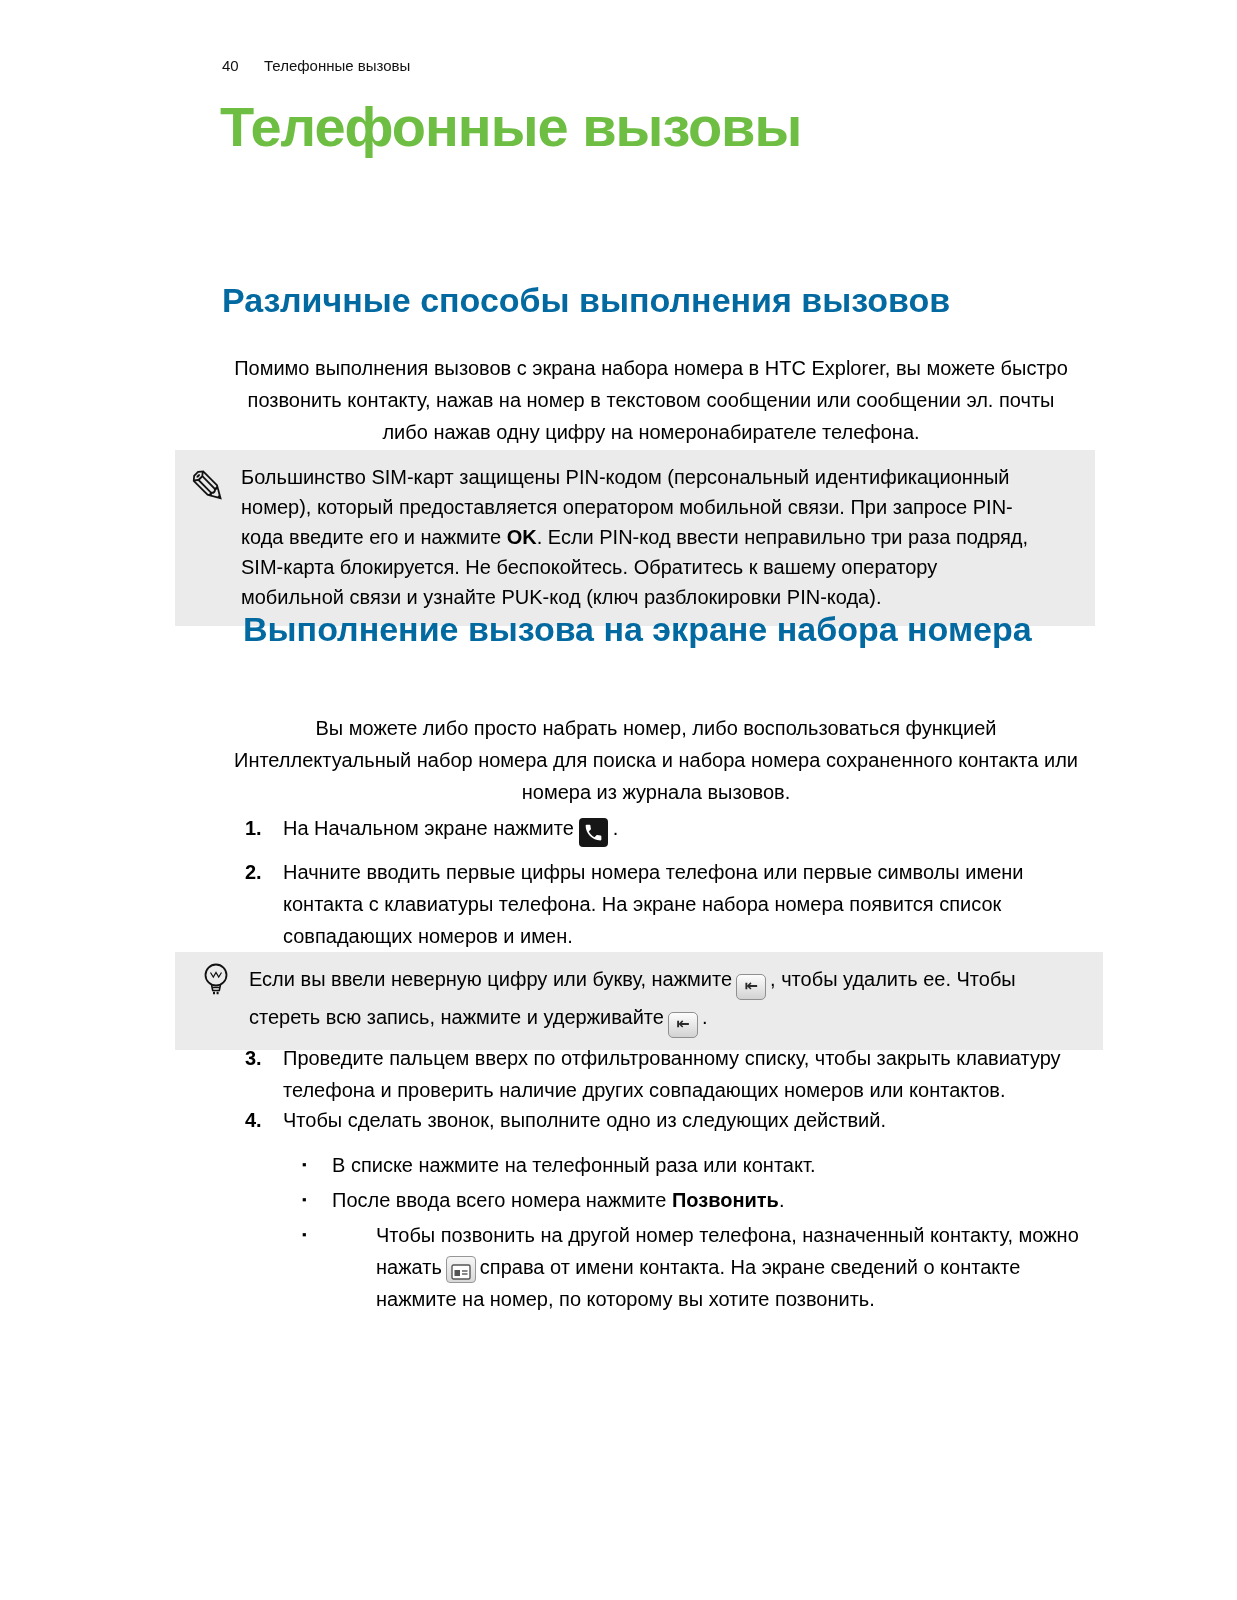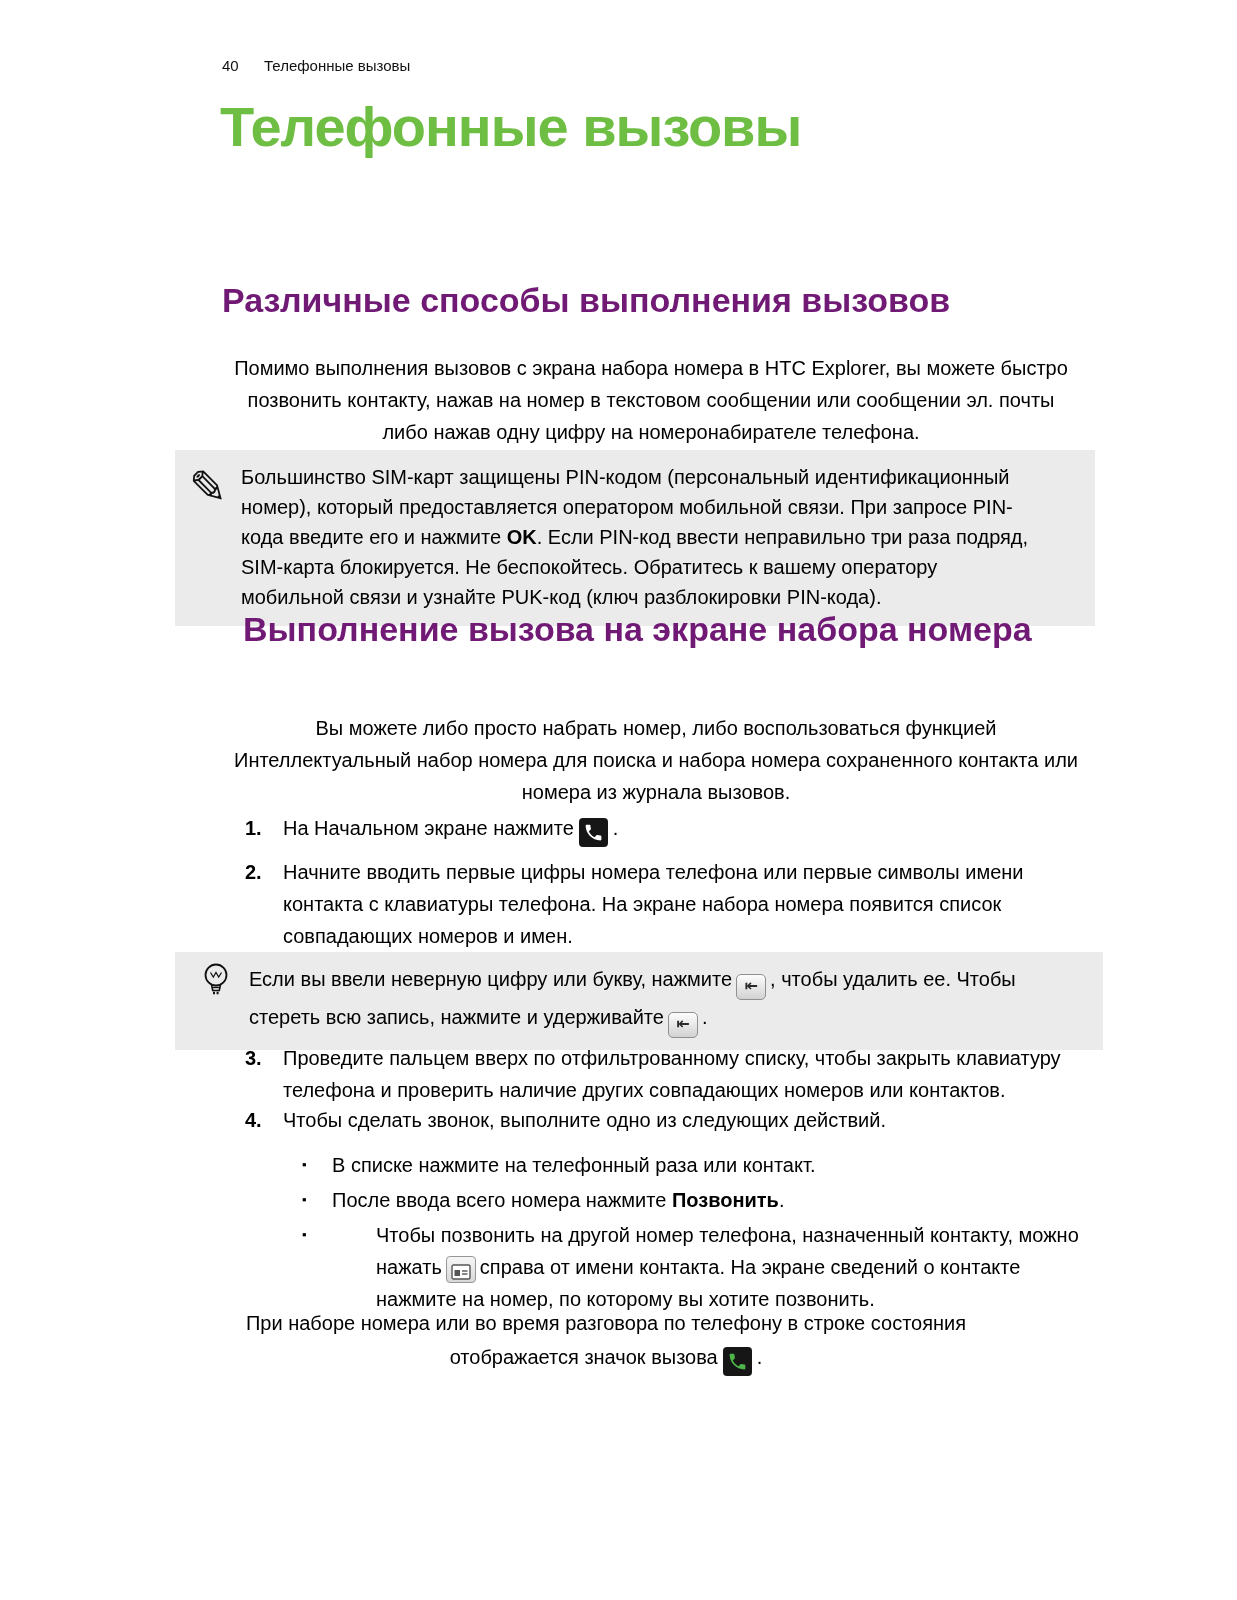--- a/index.html
+++ b/index.html
@@ -5,21 +5,21 @@
   html,body{margin:0;padding:0;background:#fff;}
   .page{position:relative;width:1160px;height:1600px;background:#fff;overflow:hidden;
         font-family:"Liberation Sans", sans-serif;color:#000;}
 
   .runhead{position:absolute;left:222px;top:57px;font-size:15px;color:#111;}
   .runhead .num{display:inline-block;width:42px;}
 
   .doc-title{position:absolute;left:220px;top:96px;font-size:56px;font-weight:bold;
              color:#6FBE44;letter-spacing:-1px;line-height:1.1;}
 
-  .sec-head{position:absolute;left:222px;font-size:34px;font-weight:bold;color:#701a75;line-height:1.1;}
+  .sec-head{position:absolute;left:222px;font-size:34px;font-weight:bold;color:#0369a1;line-height:1.1;}
   .sec-head.h1{top:282px;}
   .sec-head.h2{top:611px;margin-left:21px;}
 
   .para{position:absolute;left:226px;font-size:20px;line-height:32px;color:#000;text-align:center;}
   .p1{top:352px;width:850px;}
   .p2{top:712px;width:860px;}
   .footer-p{top:1306px;width:760px;line-height:34px;}
 
   .graybox{position:absolute;left:175px;width:920px;background:#EBEBEB;display:flex;}
   .notebox{top:450px;padding:12px 0 14px 0;}
@@ -144,19 +144,14 @@
         <span>Чтобы позвонить на другой номер телефона, назначенный контакту, можно нажать</span><span class="cardbtn"><svg width="20" height="16" viewBox="0 0 20 16">
               <rect x="1" y="1" width="18" height="14" rx="1.5" fill="#fff" stroke="#555" stroke-width="1.4"></rect>
               <rect x="3.5" y="6" width="5.5" height="6" fill="#555"></rect>
               <line x1="11" y1="7" x2="16.5" y2="7" stroke="#555" stroke-width="1.4"></line>
               <line x1="11" y1="10" x2="16.5" y2="10" stroke="#555" stroke-width="1.4"></line>
             </svg></span><span>справа от имени контакта. На экране сведений о контакте нажмите на номер, по которому вы хотите позвонить.</span>
       </div>
     </div>
   </div>
 
-  <div class="para footer-p">
-    <span>При наборе номера или во время разговора по телефону в строке состояния отображается значок вызова</span><span class="appkey"><svg width="21" height="21" viewBox="0 0 24 24">
-          <path fill="#4CB648" d="M6.62 10.79c1.44 2.83 3.76 5.14 6.59 6.59l2.2-2.2c.27-.27.67-.36 1.02-.24 1.12.37 2.33.57 3.57.57.55 0 1 .45 1 1V20c0 .55-.45 1-1 1-9.39 0-17-7.61-17-17 0-.55.45-1 1-1h3.5c.55 0 1 .45 1 1 0 1.25.2 2.45.57 3.57.11.35.03.74-.25 1.02l-2.2 2.2z"></path>
-        </svg></span><span>.</span>
-  </div>
 
 </div>
 
 </body></html>

